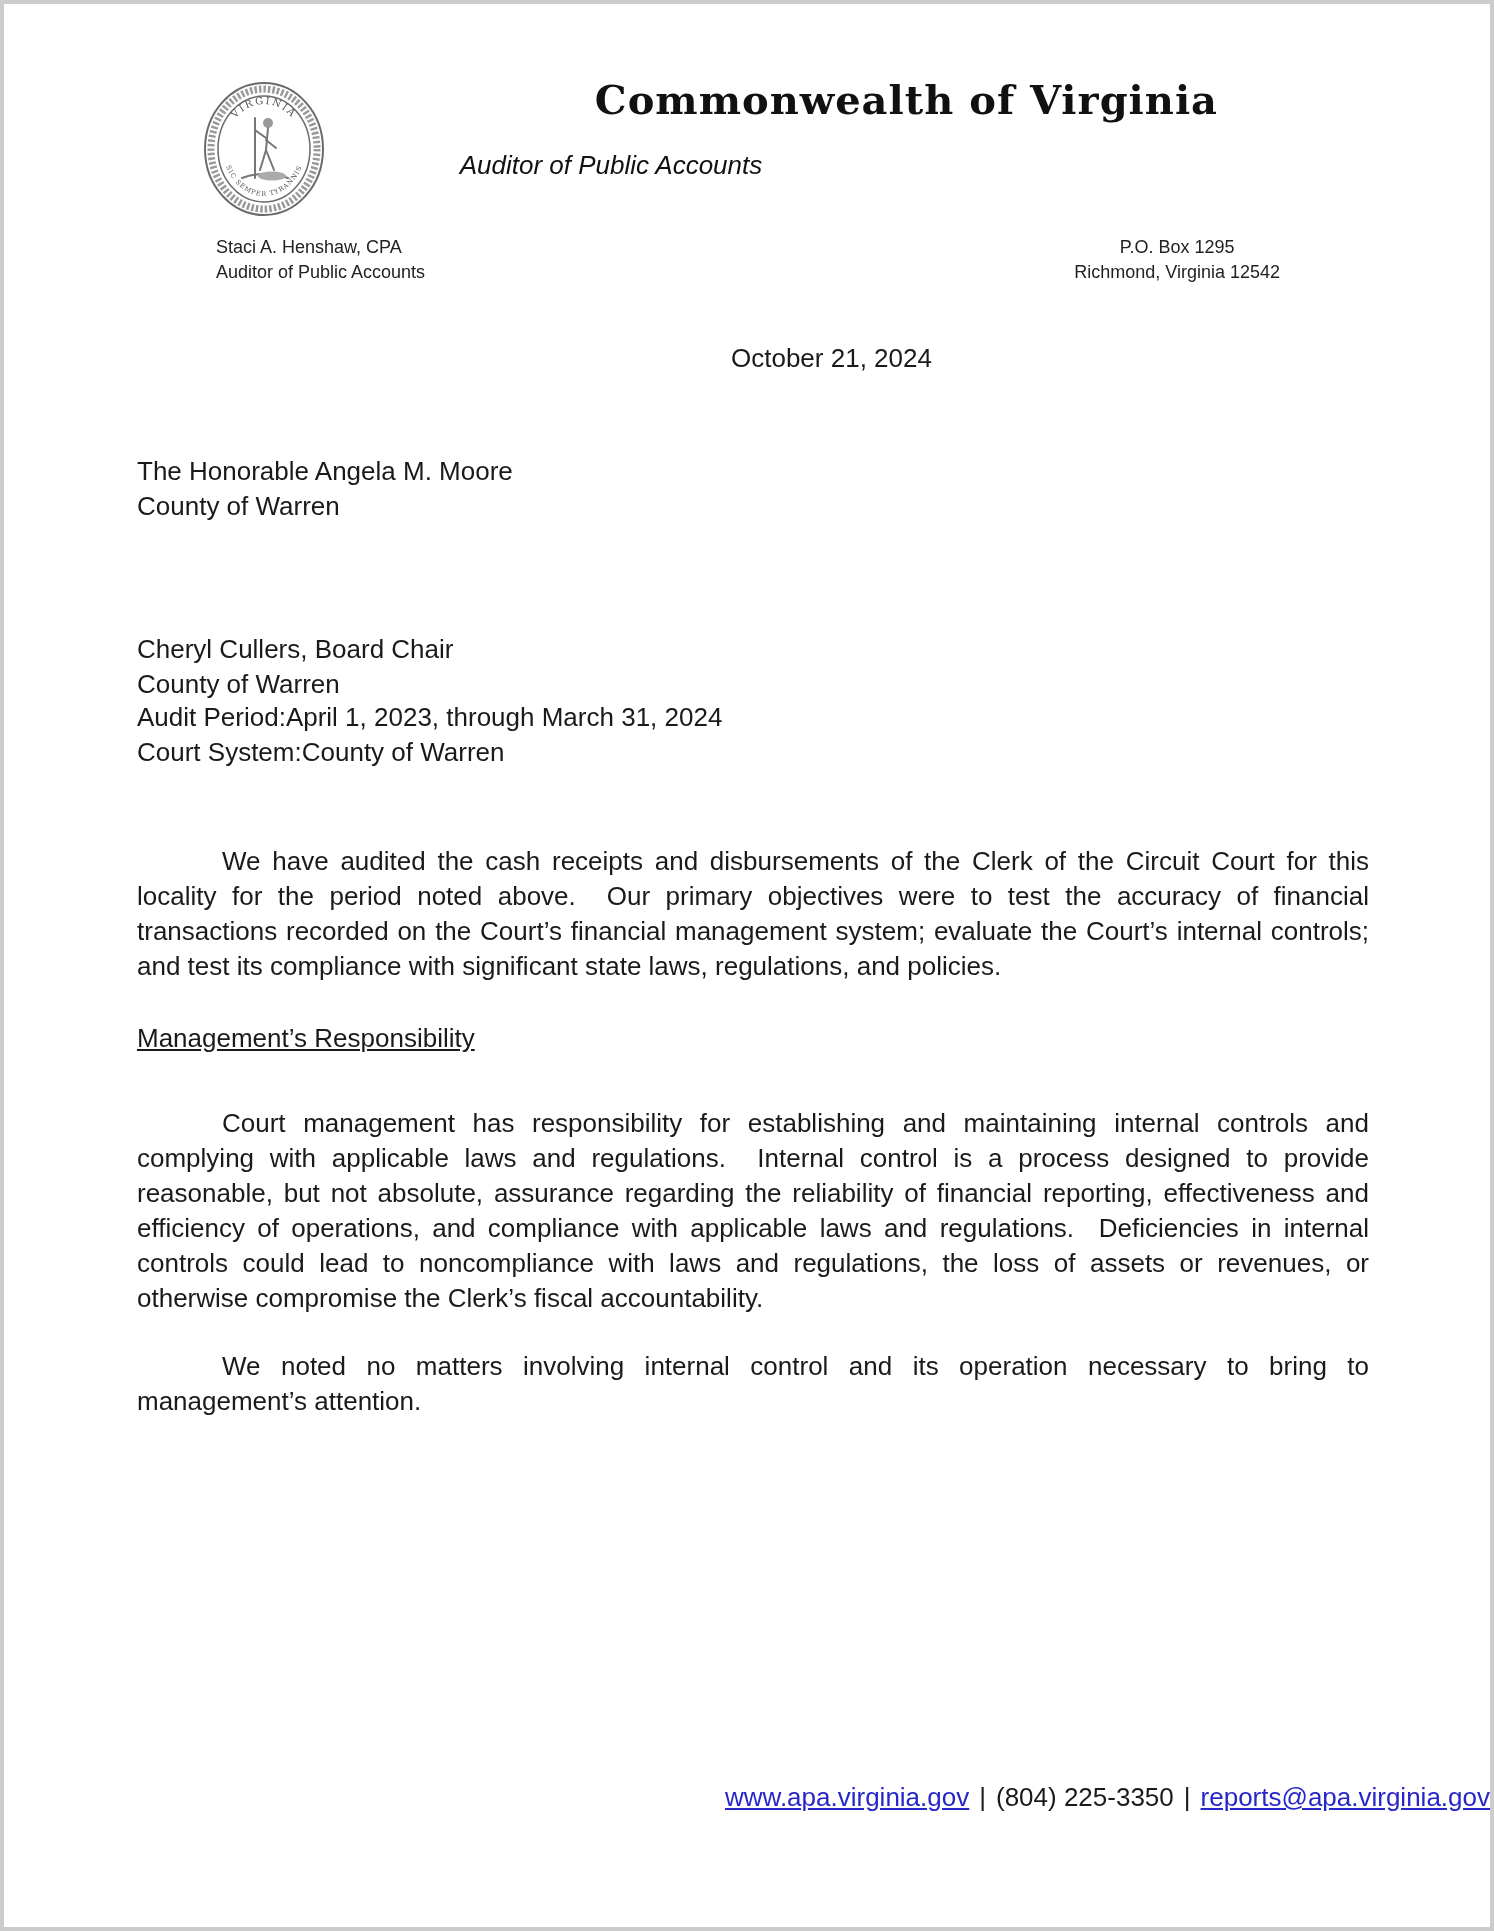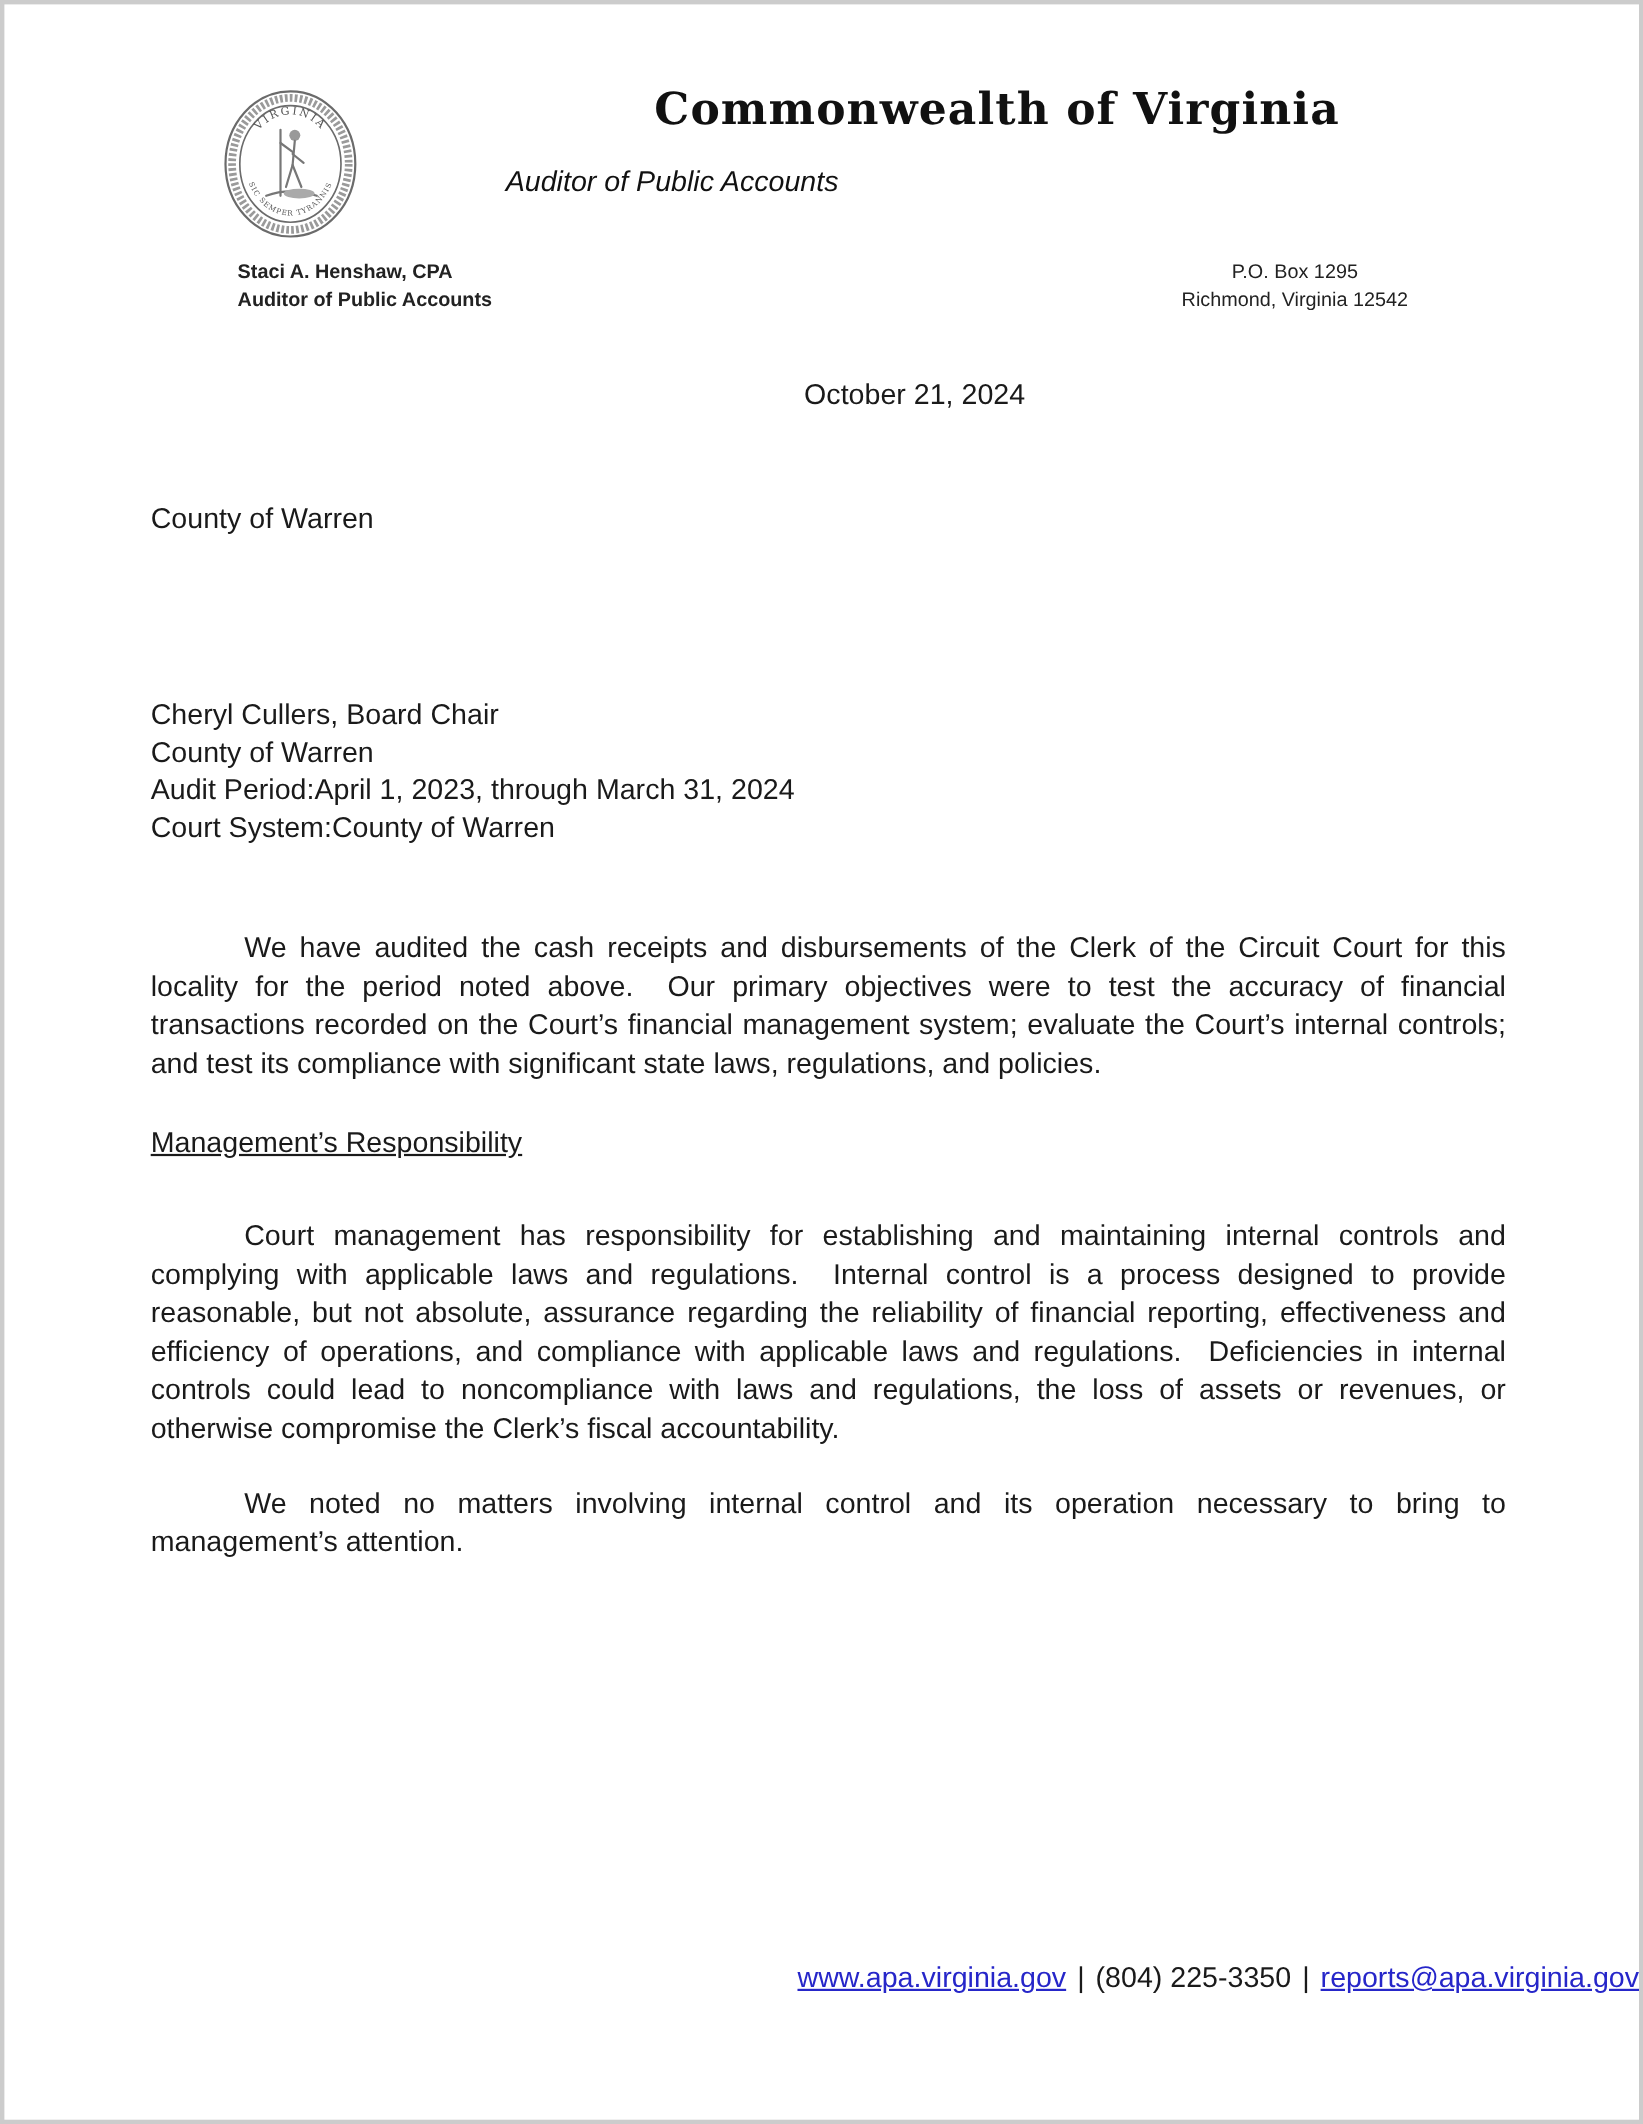--- a/index.html
+++ b/index.html
@@ -38,21 +38,20 @@
     font-style: italic;
     font-size: 26px;
     color: #111;
   }
   .contact-left {
     position: absolute;
     left: 212px; top: 231px;
     font-size: 18px;
     line-height: 25px;
     color: #222;
-    font-weight: bold;
   }
   .contact-right {
     position: absolute;
     right: 210px; top: 231px;
     text-align: center;
     font-size: 18px;
     line-height: 25px;
     color: #222;
   }
 
@@ -148,20 +147,21 @@
   </div>
 
   <div class="contact-right">
     <div>P.O. Box 1295</div>
     <div>Richmond, Virginia 12542</div>
   </div>
 
   <div class="date-line">October 21, 2024</div>
 
   <div class="block recipient-1">
+    <div>The Honorable Angela M. Moore</div>
     <div>County of Warren</div>
   </div>
 
   <div class="block recipient-2">
     <div>Cheryl Cullers, Board Chair</div>
     <div>County of Warren</div>
   </div>
 
   <div class="block audit-info">
     <div class="audit-row">

